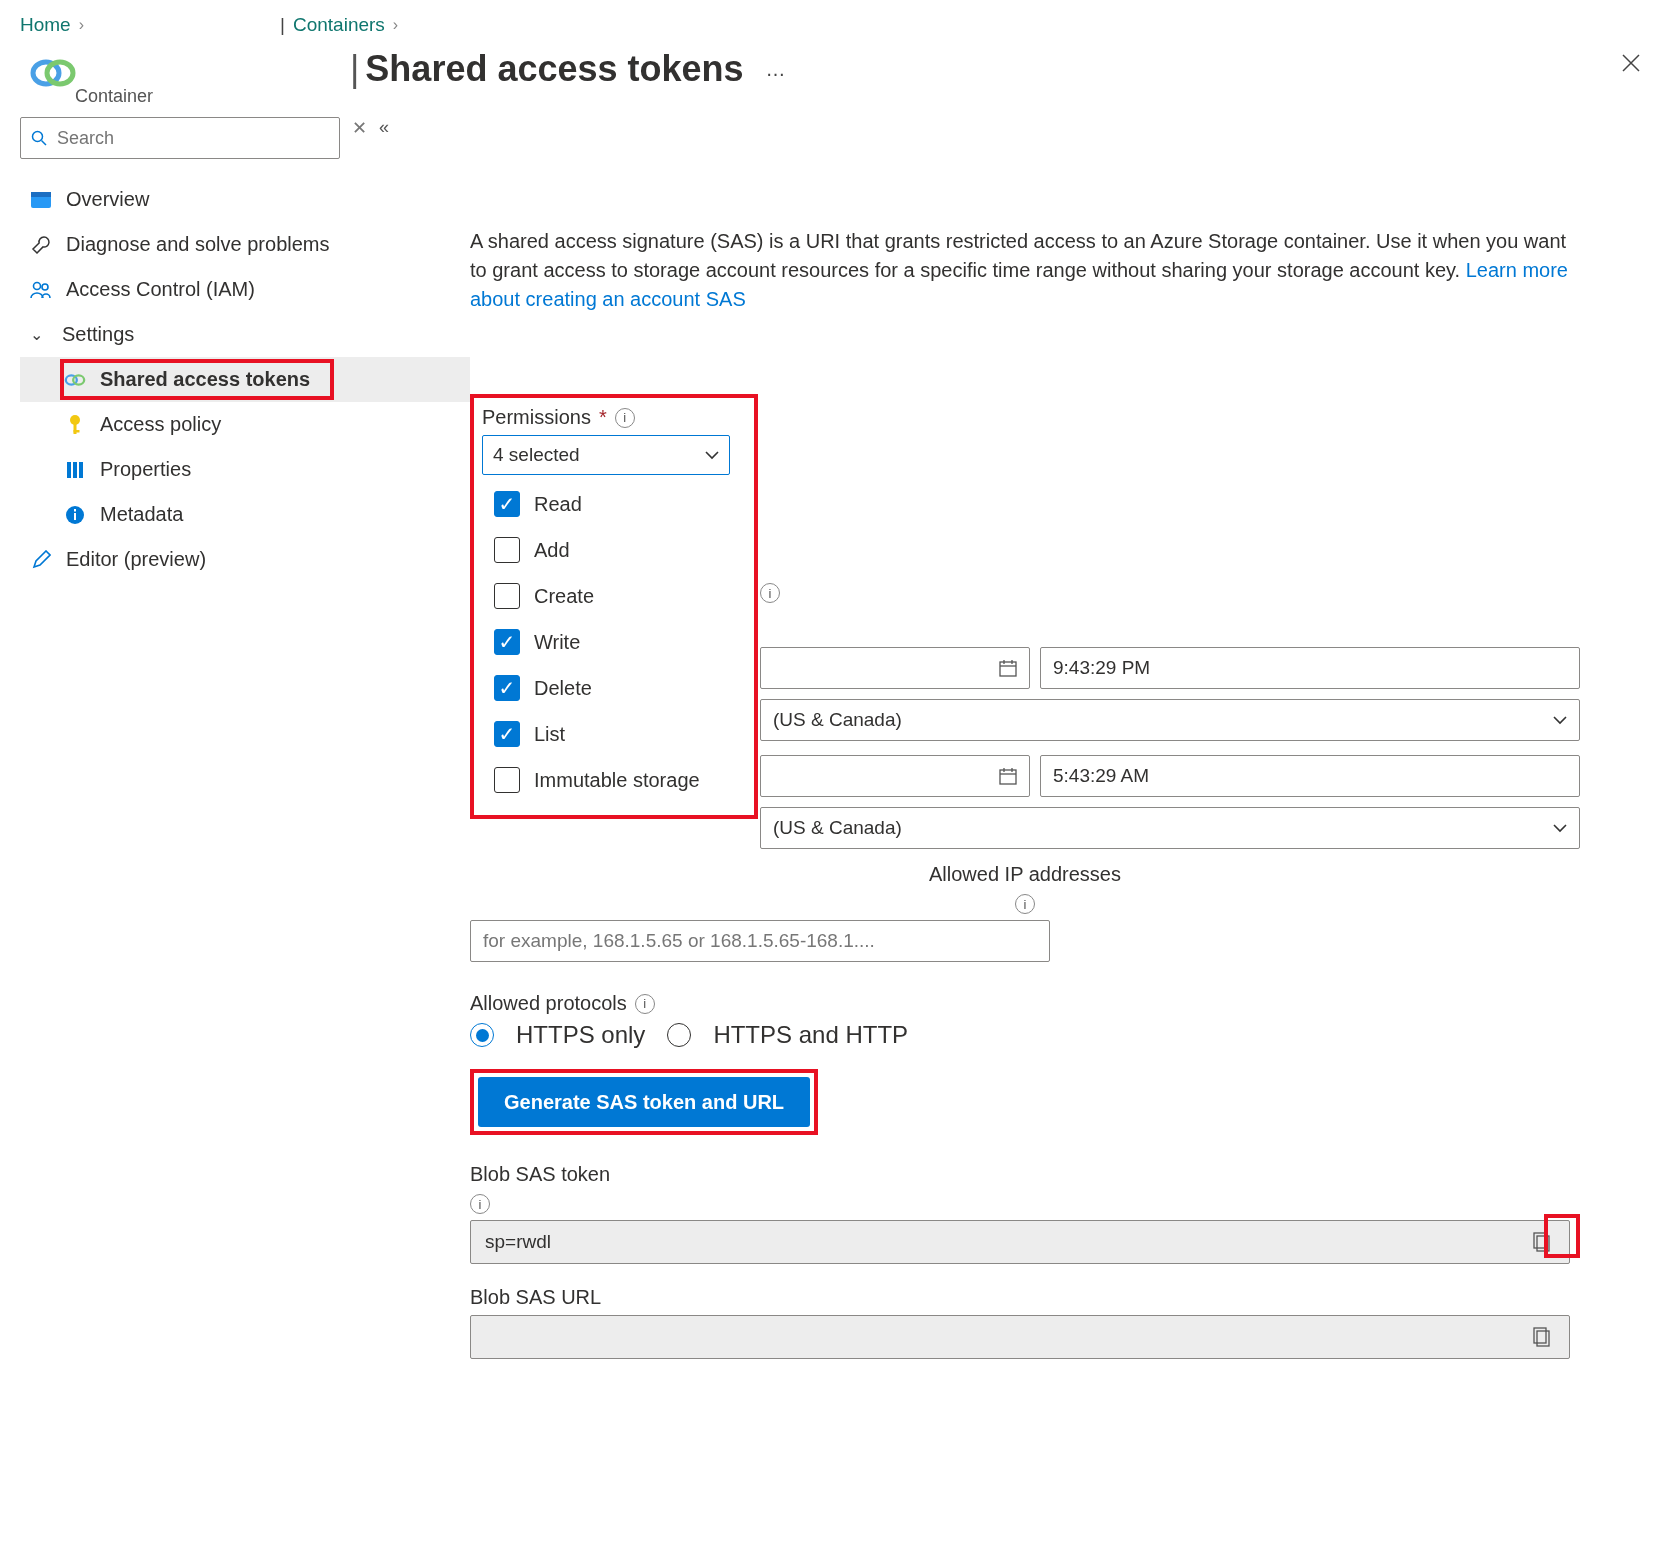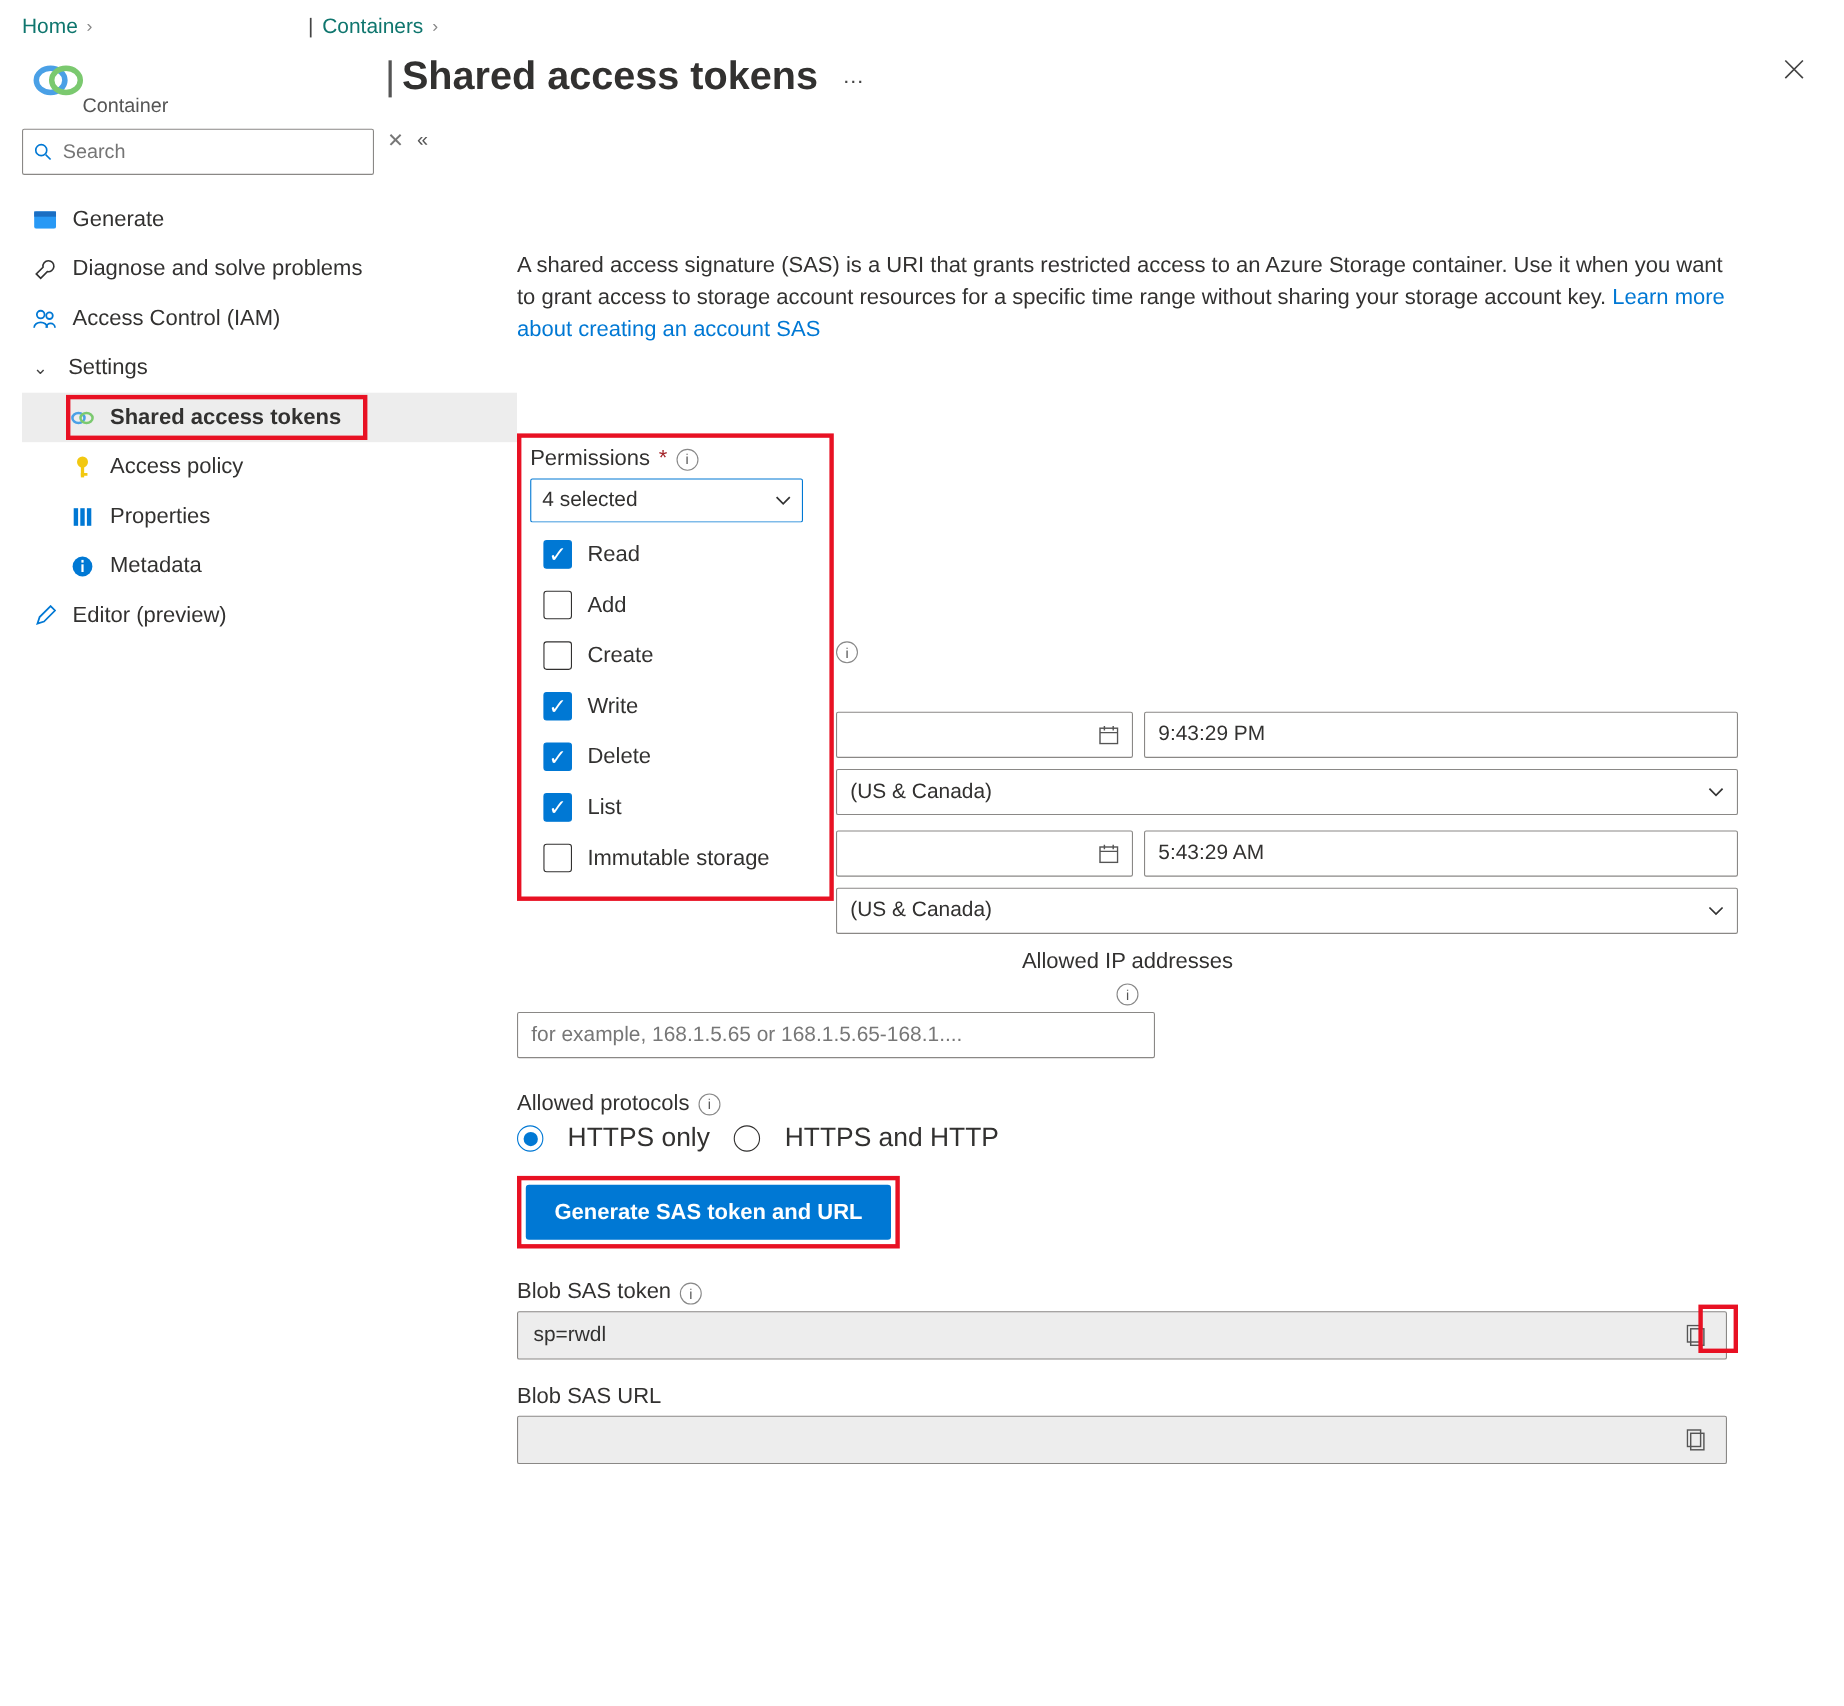--- a/index.html
+++ b/index.html
@@ -115,21 +115,21 @@
   .radio.sel { border-color:#0078d4; }
   .radio.sel::after { content:""; width:13px; height:13px; background:#0078d4; border-radius:50%; }
 
   .gen-btn {
     display:inline-flex; align-items:center; justify-content:center;
     background:#0078d4; color:#fff; font-size:20px; font-weight:600;
     height:50px; padding:0 26px; border:none; border-radius:3px; cursor:pointer;
   }
   .gen-wrap { display:inline-block; border:4px solid #e81123; padding:4px; margin:20px 0 18px 0; }
 
-  .out-label { font-size:20px; margin:10px 0 6px 0; display:flex; align-items:flex-end; gap:8px; }
+  .out-label { font-size:20px; margin:10px 0 6px 0; display:flex; align-items:flex-start; gap:8px;flex-direction:column; }
   .out-row { position:relative; }
   .out-box {
     display:flex; align-items:center; justify-content:space-between;
     height:44px; border:1px solid #8a8886; border-radius:2px;
     padding:0 14px; background:#ededed; font-size:19px; color:#323130;
     width: 1100px; max-width:100%;
   }
   .copy-ic { color:#555; padding:4px; }
   .copy-hl { position:absolute; right:0; top:-6px; border:4px solid #e81123; padding:4px 6px 10px 6px; }
 
@@ -187,21 +187,21 @@
     </div>
 
     <ul class="menu">
       <li>
         <span class="m-icon">
           <svg width="20" height="16" viewBox="0 0 20 16">
               <rect x="0" y="0" width="20" height="16" rx="2" fill="#2899f5"></rect>
               <rect x="0" y="0" width="20" height="5" fill="#1b6ec2"></rect>
             </svg>
         </span>
-        <span>Generate</span>
+        <span>Overview</span>
       </li>
       <li>
         <span class="m-icon">
           <svg width="20" height="20" viewBox="0 0 20 20">
               <path d="M13 2a5 5 0 0 0-4.9 6L2 14l4 4 6-6.1A5 5 0 1 0 13 2z" fill="none" stroke="#333" stroke-width="1.5"></path>
             </svg>
         </span>
         <span>Diagnose and solve problems</span>
       </li>
       <li>

